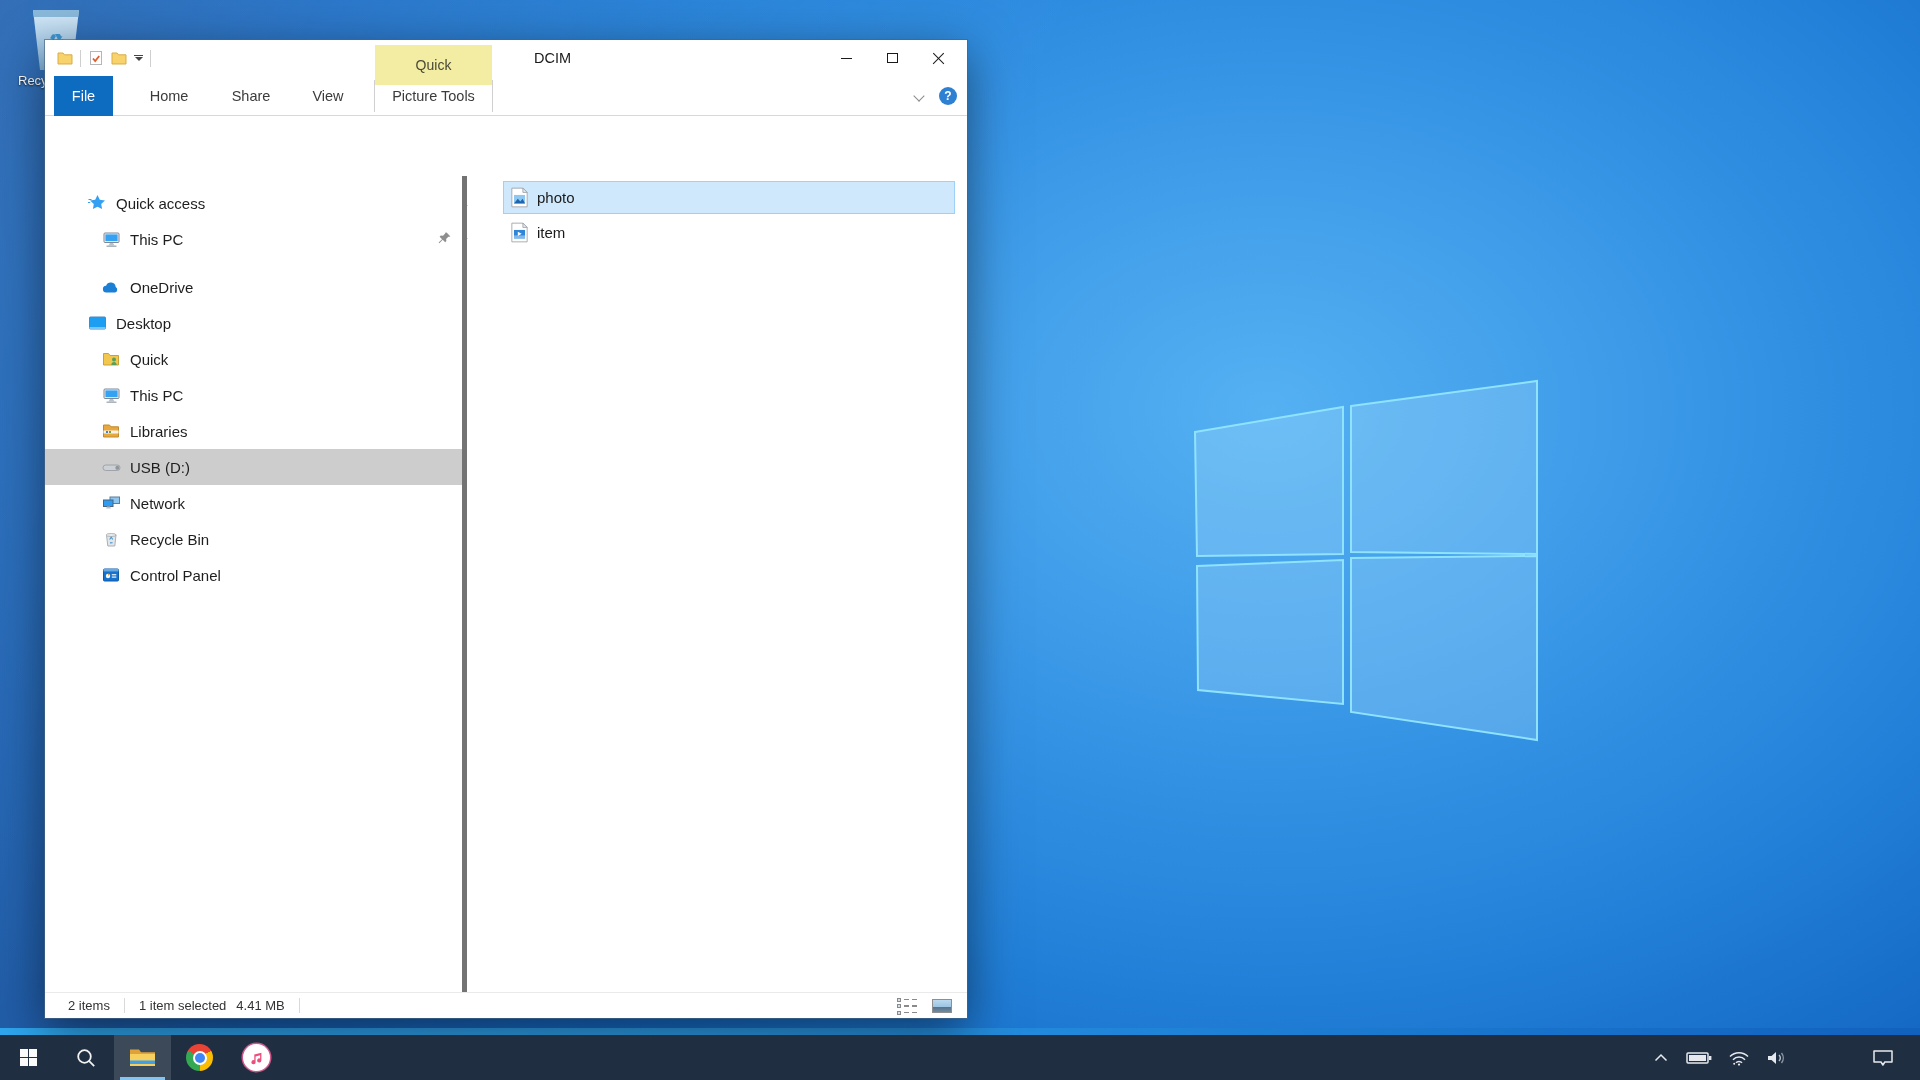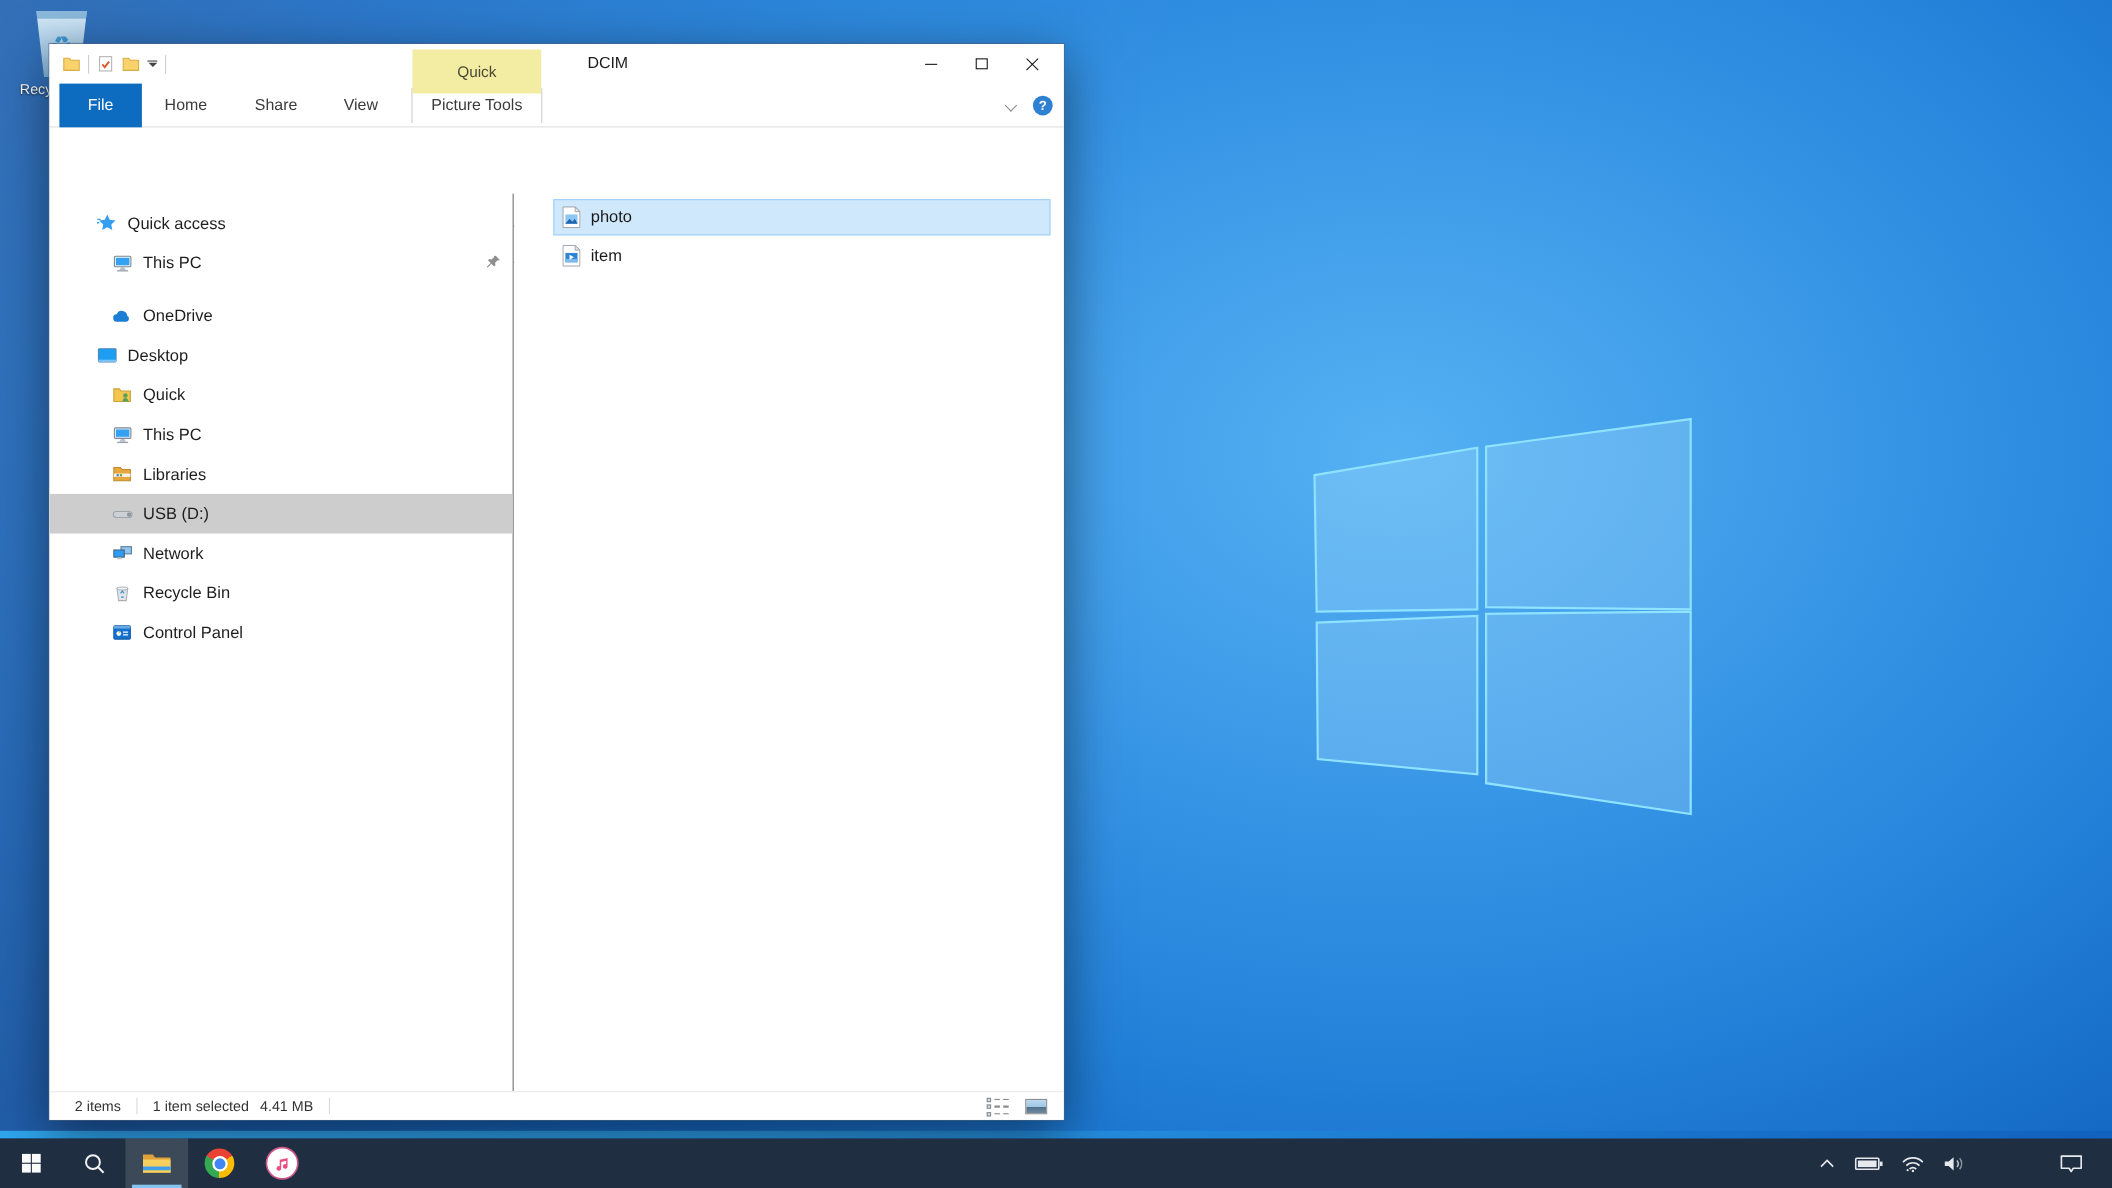--- a/index.html
+++ b/index.html
@@ -52,21 +52,21 @@
   .glyph-close::before, .glyph-close::after { content:""; position:absolute; left:-1px; top:6px;
     width:15px; height:1.2px; background:#1a1a1a; }
   .glyph-close::before { transform:rotate(45deg); }
   .glyph-close::after { transform:rotate(-45deg); }
 
   
   #tabrow { position:absolute; left:0; top:36px; right:0; height:40px; background:#fff;
     border-bottom:1px solid #d8d8d8; }
   .tab { position:absolute; top:0; height:40px; display:flex; align-items:center; justify-content:center;
     font-size:14.5px; color:#3b3b3b; }
-  .tab-file { left:9px; width:75px; background:#0e6cc0; color:#fff; }
+  .tab-file { left:9px; width:59px; background:#0e6cc0; color:#fff; }
   .tab-home { left:94px; width:60px; }
   .tab-share { left:176px; width:60px; }
   .tab-view { left:253px; width:60px; }
   .tab-pict { left:330px; width:117px; z-index:2; }
   .tab-vsep { position:absolute; top:4px; width:1px; height:32px; background:#d0d0d0; }
   .ribbon-right { position:absolute; right:10px; top:0; height:40px; display:flex; align-items:center; gap:16px; }
   .chev { display:inline-block; width:8px; height:8px; border-right:1.6px solid #8a8a8a;
     border-bottom:1.6px solid #8a8a8a; transform:rotate(45deg); }
   .help-btn { width:18px; height:18px; border-radius:50%; background:#2e80d2; color:#fff; font-size:12px;
     font-weight:bold; display:flex; align-items:center; justify-content:center; }
@@ -84,21 +84,21 @@
     border-left:none; display:flex; align-items:center; justify-content:center; }
   .search-box { position:absolute; left:763px; top:89px; width:140px; height:34px; border:1px solid #d9d9d9;
     display:flex; align-items:center; }
   .search-box input { border:none; outline:none; flex:1; min-width:0; font-size:14px; color:#444;
     padding-left:8px; font-family:"Liberation Sans", sans-serif; }
   .search-box input::placeholder { color:#767676; opacity:1; }
   .search-glyph { margin-right:7px; flex:0 0 auto; }
 
   
   #sidebar { position:absolute; left:0; top:136px; width:422px; bottom:26px; background:#fff;
-    border-right:1px solid #737373; padding-top:9px; overflow:hidden; }
+    border-right:5px solid #737373; padding-top:9px; overflow:hidden; }
   .side-item { height:36px; display:flex; align-items:center; font-size:15px; color:#1e1e1e; position:relative; }
   .side-item .sicon { width:20px; height:20px; flex:0 0 20px; display:flex; align-items:center; justify-content:center; }
   .side-item .slabel { margin-left:9px; white-space:nowrap; }
   .lvl0 { padding-left:42px; }
   .lvl1 { padding-left:56px; }
   .side-item.selected { background:#cdcdcd; }
   .side-spacer { height:12px; }
   .pin { position:absolute; right:10px; top:10px; }
 
   #filepane { position:absolute; left:423px; top:136px; right:0; bottom:26px; background:#fff; }

